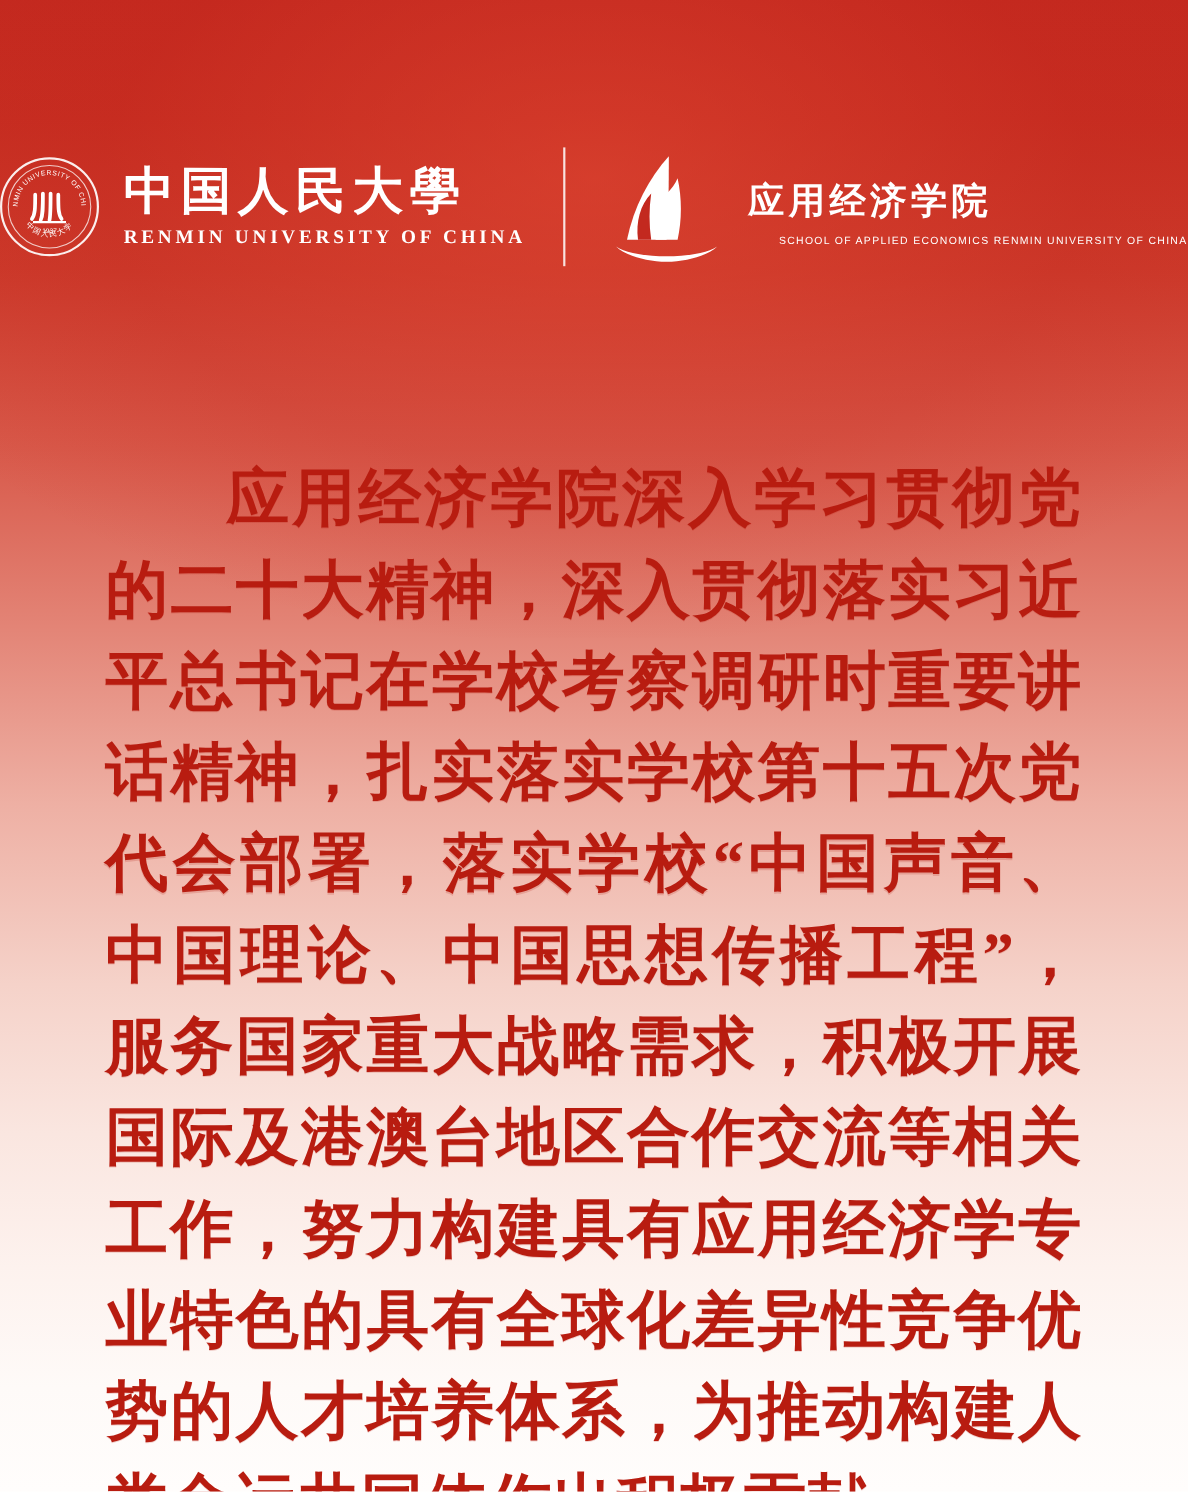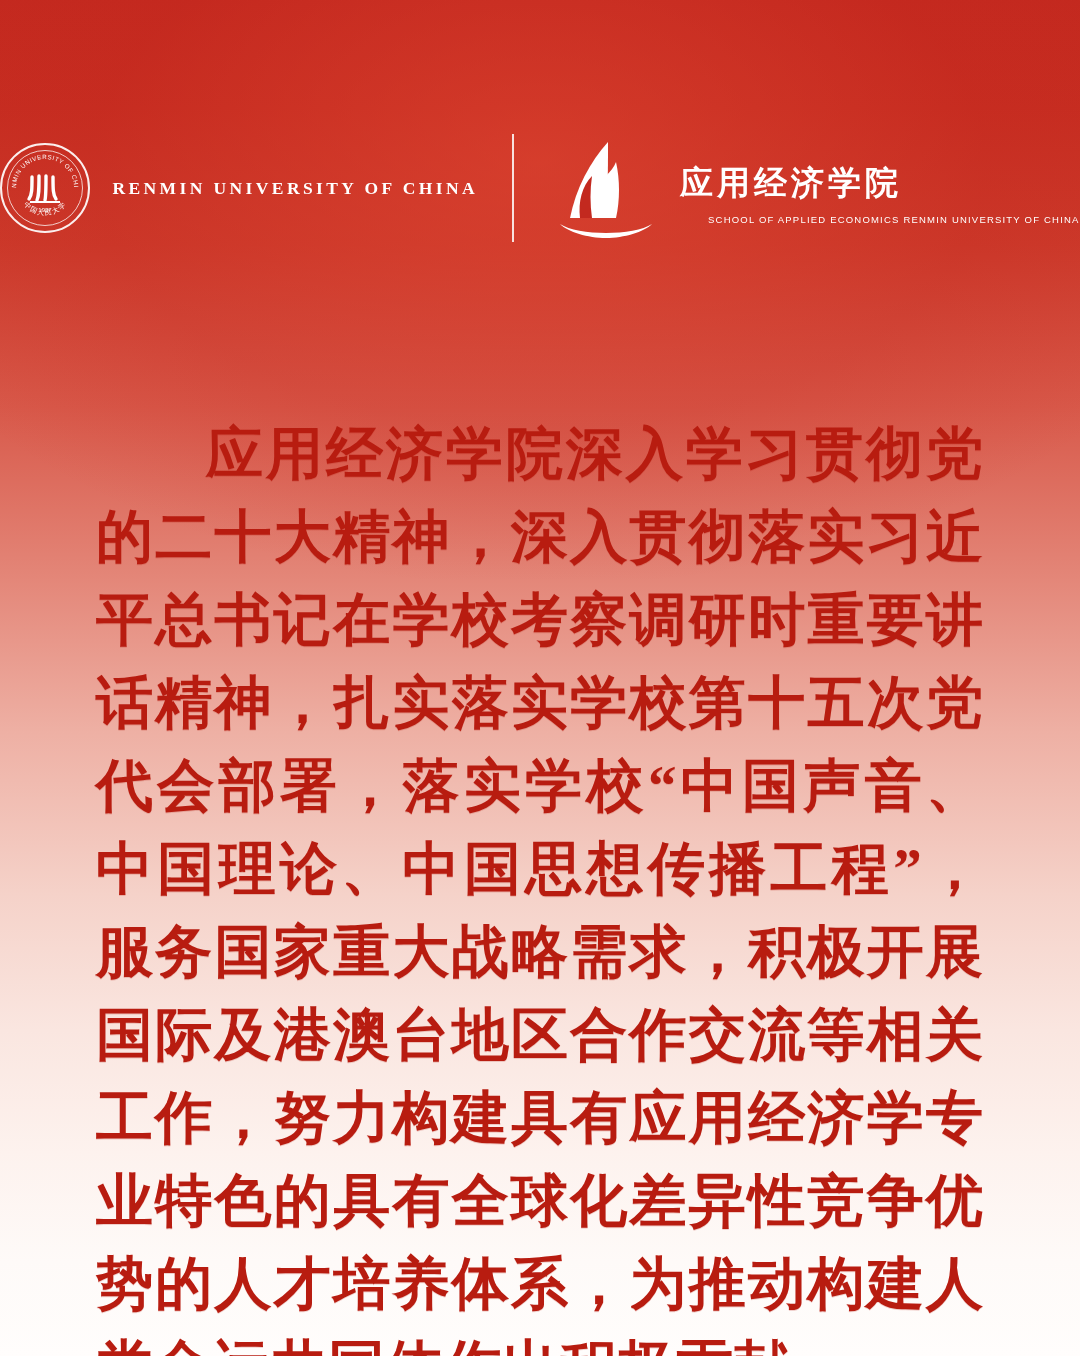--- a/index.html
+++ b/index.html
@@ -206,20 +206,21 @@
               <path d="M37,31 C37,45 37,51 35,55"></path>
               <path d="M44,31 C44,45 44,51 43,55"></path>
               <path d="M51,32 C51,44 51,50 54,54"></path>
             </g>
             <path d="M28,57 L58,57" stroke="#ffffff" stroke-width="2" fill="none"></path>
             <text x="43" y="67" font-size="6" fill="#ffffff" text-anchor="middle" font-family="Liberation Sans, sans-serif">1937</text>
           </svg>
         </div>
       </div>
       <div class="univ-names">
+        <div class="univ-cn">中国人民大學</div>
         <div class="univ-en">RENMIN UNIVERSITY OF CHINA</div>
       </div>
     </div>
 
     <div class="divider"></div>
 
     <div class="school-block">
       <div class="sail-mark">
         <svg viewBox="0 0 112 112" width="112" height="112" aria-hidden="true">
           <path d="M58,10 C40,30 26,56 20,86 L56,86 C58,60 58,32 58,10 Z" fill="#ffffff"></path>

